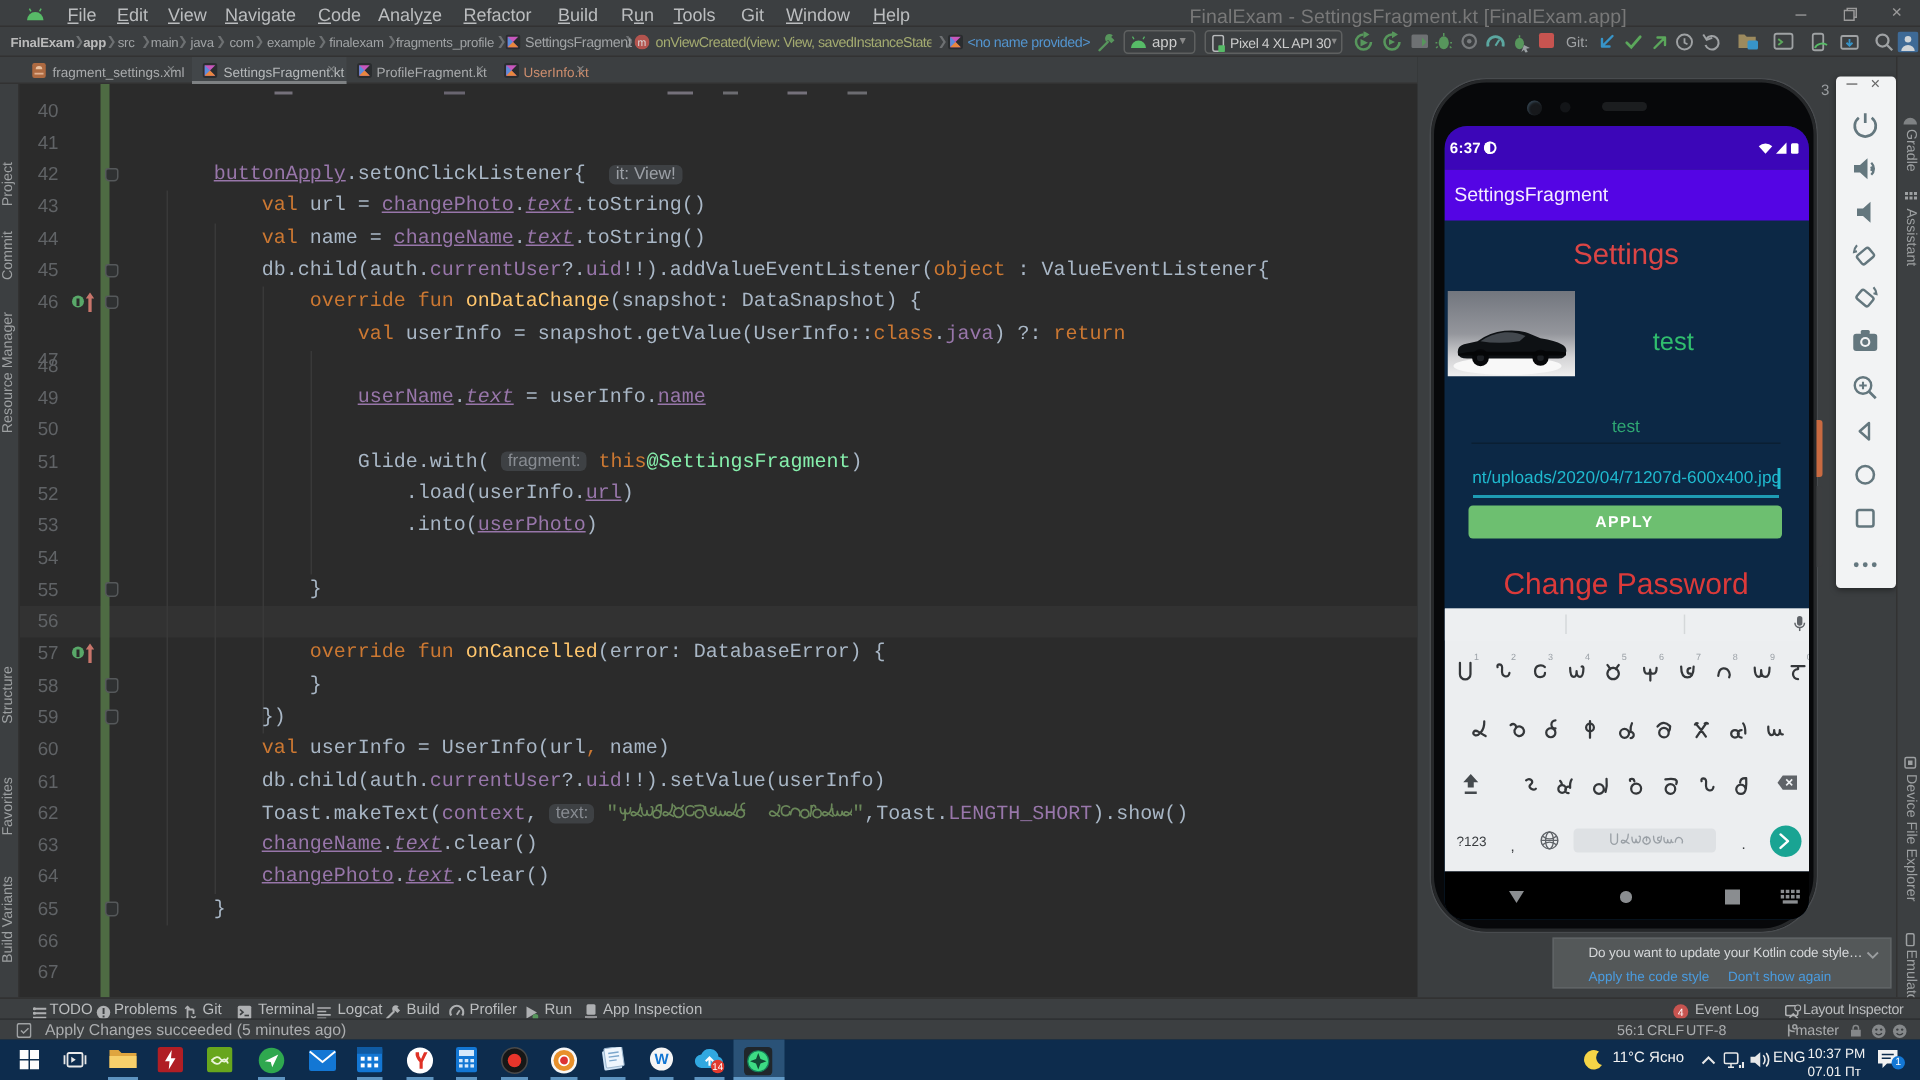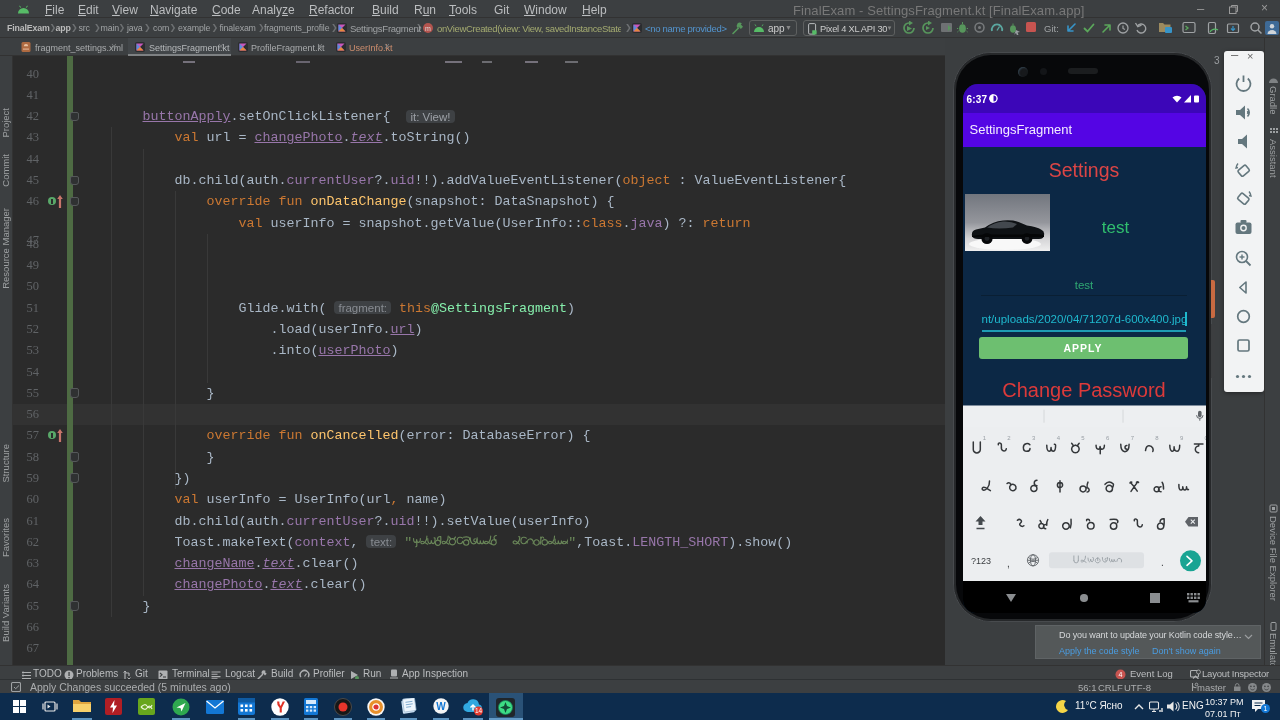--- a/index.html
+++ b/index.html
@@ -1,17 +1,17 @@
 <!DOCTYPE html>
 <html><head><meta charset="utf-8"><style>
 * { margin:0; padding:0; box-sizing:border-box; }
 html,body { width:1280px; height:720px; overflow:hidden; background:#2B2B2B;
   font-family:"Liberation Sans", sans-serif; font-size:12px; -webkit-font-smoothing:antialiased; }
 .ln { position:absolute; left:-2px; width:28px; text-align:right;
-  font-family:Liberation Serif, serif; font-size:12.5px; color:#606366; line-height:21.28px; }
+  font-family:Liberation Sans, sans-serif; font-size:12.5px; color:#606366; line-height:21.28px; }
 .cl { position:absolute; left:65.5px; white-space:pre; font-family:"Liberation Mono", monospace;
   font-size:13.33px; color:#A9B7C6; line-height:21.28px; }
 .k { color:#CC7832; } .f { color:#FFC66D; }
 .pu { color:#9876AA; text-decoration:underline; }
 .pui { color:#9876AA; text-decoration:underline; font-style:italic; }
 .pi { color:#9876AA; }
 .s { color:#6A8759; } .lb { color:#86efac; }
 .hint { background:#3E4144; color:#888C92; border-radius:4px; font-family:"Liberation Sans", sans-serif;
   font-size:11.5px; padding:0.5px 4px; }
 .hb { color:#9CA0A6; margin-left:8px; }
@@ -280,28 +280,30 @@
     <div style="position:absolute;left:129.5px;top:92.7px;width:1px;height:446.9px;background:#393939"></div>
     <div style="position:absolute;left:161.5px;top:135.3px;width:1px;height:297.9px;background:#393939"></div>
     <div style="position:absolute;left:193.5px;top:177.8px;width:1px;height:149.0px;background:#393939"></div>
     <div class="ln" style="top:7.6px">40</div>
     <div class="ln" style="top:28.9px">41</div>
     <div class="ln" style="top:50.2px">42</div>
     <div class="cl" style="top:50.2px">        <span class="pu">buttonApply</span>.setOnClickListener{ <span class="hint hb">it: View!</span></div>
     <div class="ln" style="top:71.4px">43</div>
     <div class="cl" style="top:71.4px">            <span class="k">val</span> url = <span class="pu">changePhoto</span>.<span class="pui">text</span>.toString()</div>
     <div class="ln" style="top:92.7px">44</div>
+    <div class="cl" style="top:92.7px">            <span class="k">val</span> name = <span class="pu">changeName</span>.<span class="pui">text</span>.toString()</div>
     <div class="ln" style="top:114.0px">45</div>
     <div class="cl" style="top:114.0px">            db.child(auth.<span class="pi">currentUser</span>?.<span class="pi">uid</span>!!).addValueEventListener(<span class="k">object</span> : ValueEventListener{</div>
     <div class="ln" style="top:135.3px">46</div>
     <div class="cl" style="top:135.3px">                <span class="k">override fun</span> <span class="f">onDataChange</span>(snapshot: DataSnapshot) {</div>
     <div class="ln" style="top:174px">47</div>
     <div class="cl" style="top:156.6px">                    <span class="k">val</span> userInfo = snapshot.getValue(UserInfo::<span class="k">class</span>.<span class="pi">java</span>) ?: <span class="k">return</span></div>
     <div class="ln" style="top:177.8px">48</div>
     <div class="ln" style="top:199.1px">49</div>
+    <div class="cl" style="top:199.1px">                    <span class="pu">userName</span>.<span class="pui">text</span> = userInfo.<span class="pu">name</span></div>
     <div class="ln" style="top:220.4px">50</div>
     <div class="ln" style="top:241.7px">51</div>
     <div class="cl" style="top:241.7px">                    Glide.with( <span class="hint">fragment:</span> <span class="k">this</span><span class="lb">@SettingsFragment</span>)</div>
     <div class="ln" style="top:263.0px">52</div>
     <div class="cl" style="top:263.0px">                        .load(userInfo.<span class="pu">url</span>)</div>
     <div class="ln" style="top:284.2px">53</div>
     <div class="cl" style="top:284.2px">                        .into(<span class="pu">userPhoto</span>)</div>
     <div class="ln" style="top:305.5px">54</div>
     <div class="ln" style="top:326.8px">55</div>
     <div class="cl" style="top:326.8px">                }</div>

